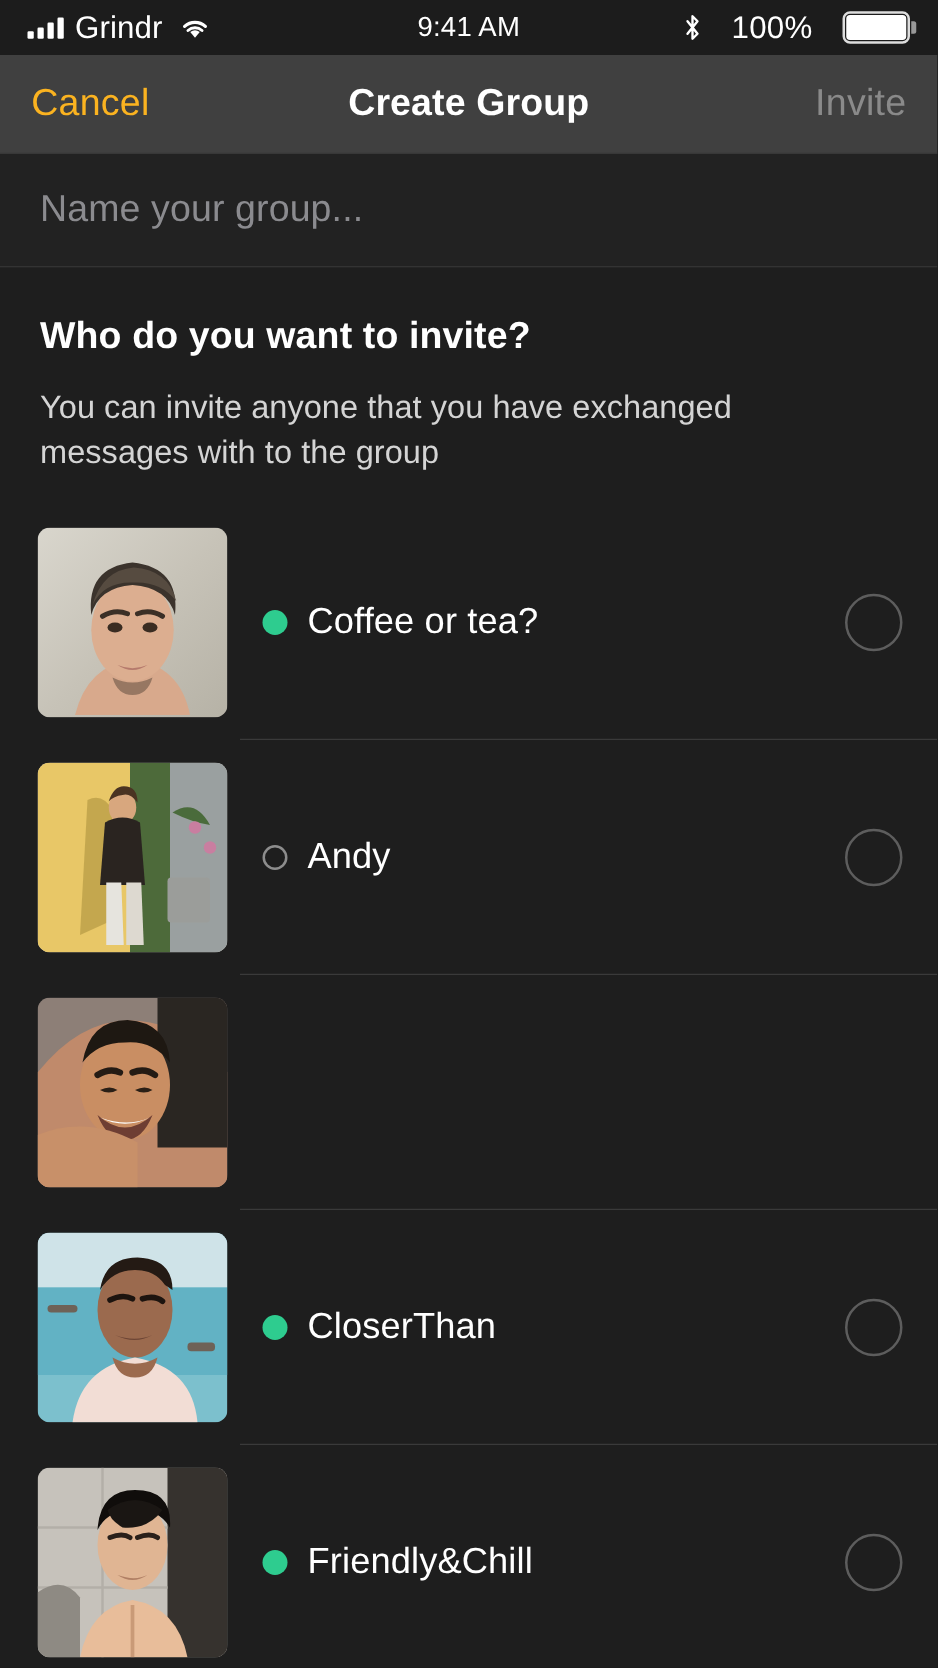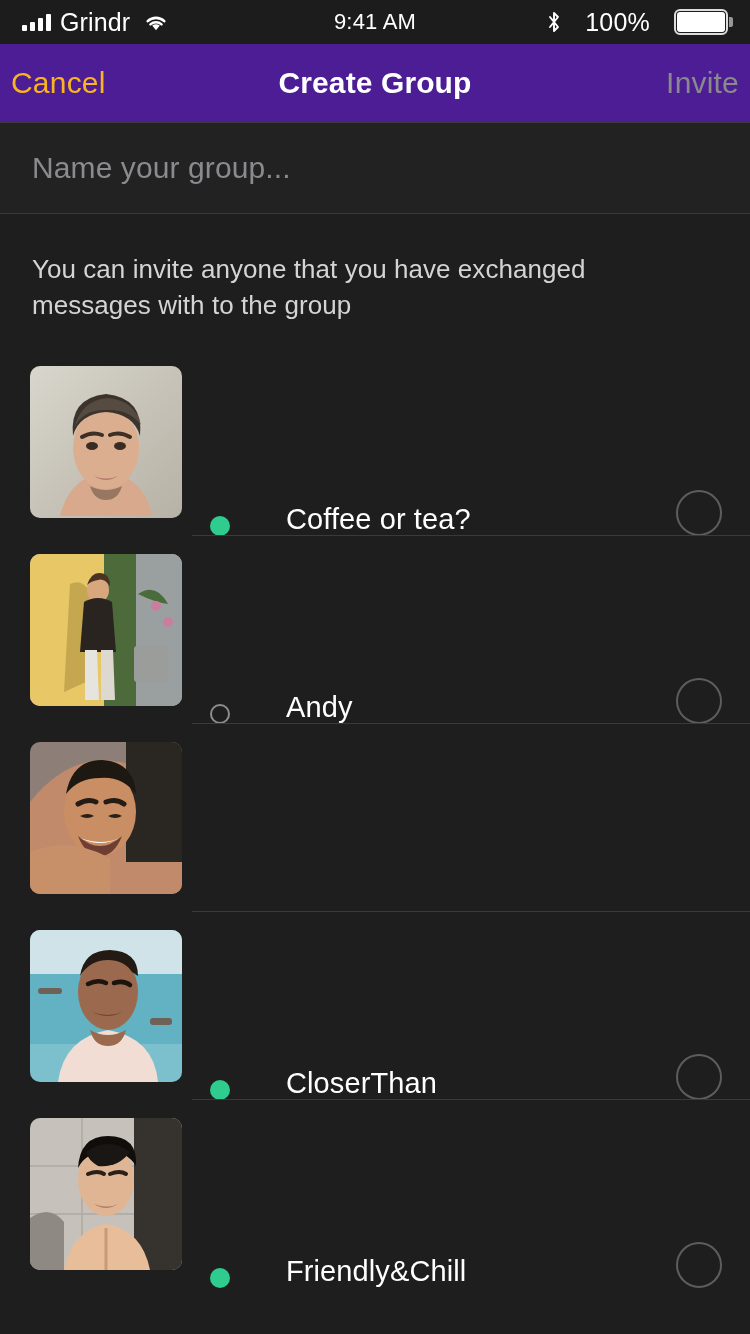--- a/index.html
+++ b/index.html
@@ -58,23 +58,23 @@
   }
   .battery .nub {
     position:absolute; right:-5px; top:8px;
     width:4px; height:10px; border-radius:0 2px 2px 0;
     background:rgba(255,255,255,0.55);
   }
 
   
   .nav-bar {
     flex:0 0 79px; height:79px;
-    background:#4c1d95;
-    display:flex; align-items:center;
-    padding:0 11px;
+    background:#404040;
+    display:flex; align-items:center;
+    padding:0 25px;
     border-bottom:1px solid #3a3a3a;
     position:relative;
   }
   .nav-cancel {
     font-size:30px; color:#FBB320;
     background:none; border:none; cursor:pointer;
     font-family:inherit;
     letter-spacing:0.2px;
     z-index:2;
   }
@@ -147,25 +147,24 @@
     width:152px; height:152px;
     margin-left:30px;
     border-radius:10px;
     overflow:hidden;
     position:relative;
     background:#2b2b2b;
   }
   .row .avatar svg { display:block; width:152px; height:152px; }
   .row .body {
     flex:1 1 auto;
-    display:flex; align-items:flex-end;
+    display:flex; align-items:center;
     margin-left:28px;
     height:100%;
     position:relative;
-    gap:40px;
   }
   .status-dot {
     flex:0 0 auto;
     width:20px; height:20px;
     border-radius:50%;
     margin-right:16px;
   }
   .status-dot.online { background:#2ECC8F; }
   .status-dot.offline { background:transparent; border:2px solid #8d8d8d; width:20px; height:20px; }
   .row .label {
@@ -235,20 +234,21 @@
     <button class="nav-cancel">Cancel</button>
     <div class="nav-title">Create Group</div>
     <button class="nav-invite">Invite</button>
   </div>
 
   <div class="name-field-wrap">
     <input class="name-input" type="text" placeholder="Name your group..." style="">
   </div>
 
   <div class="prompt">
+    <h2>Who do you want to invite?</h2>
     <p>You can invite anyone that you have exchanged messages with to the group</p>
   </div>
 
   <div class="list">
 
     <div class="row">
       <div class="avatar">
         <svg viewBox="0 0 152 152" preserveAspectRatio="xMidYMid slice">
           <defs>
             <linearGradient id="bg1" x1="0" y1="0" x2="1" y2="1">

